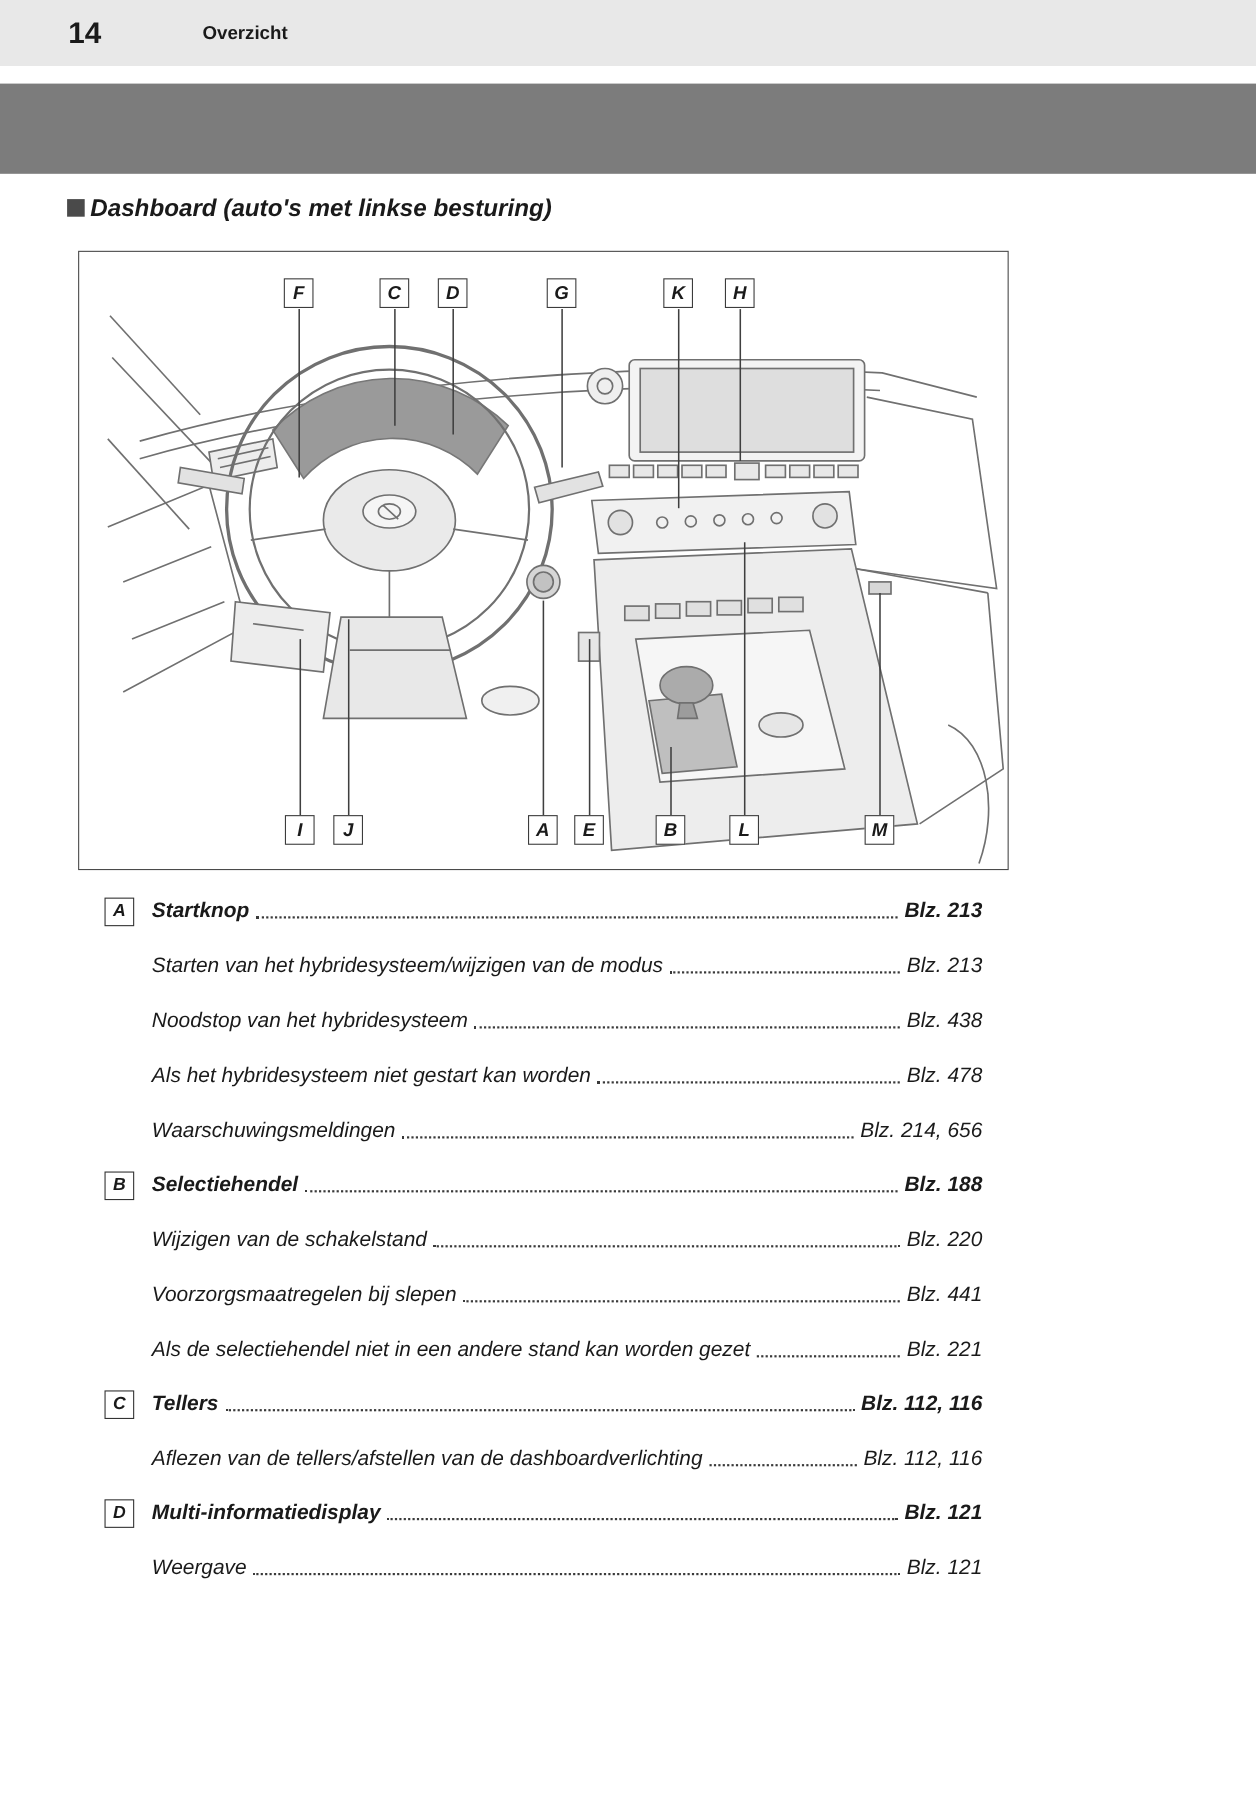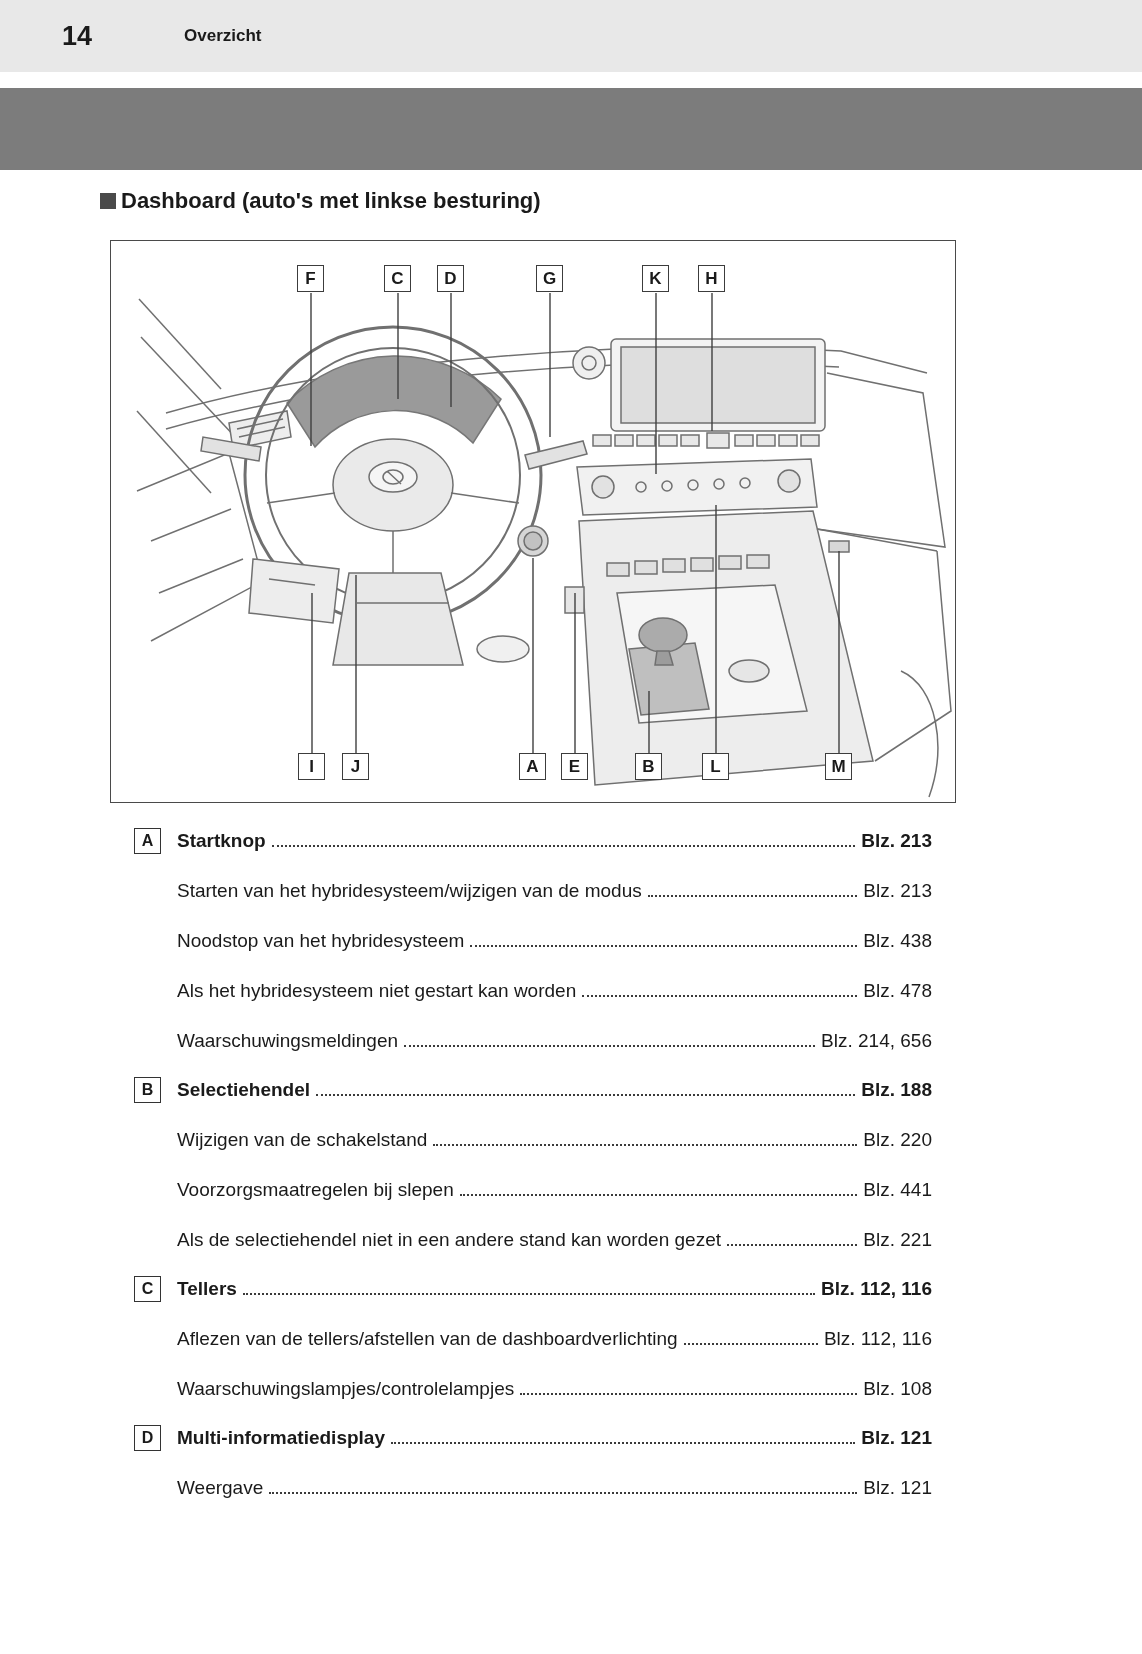--- a/index.html
+++ b/index.html
@@ -2,27 +2,27 @@
 <html><head>
 <meta charset="utf-8">
 <style>
   * { margin:0; padding:0; box-sizing:border-box; }
   body {
     width:1142px; height:1654px; background:#ffffff;
     font-family:"Liberation Sans", sans-serif; color:#1a1a1a;
     overflow:hidden; position:relative;
   }
   .topbar {
-    height:72px; background:#e8e8e8; display:flex; align-items:center;
+    height:60px; background:#e8e8e8; display:flex; align-items:center;
     padding-left:62px;
   }
   .topbar .pagenum { font-size:27px; font-weight:bold; }
   .topbar .section { font-size:17px; font-weight:bold; margin-left:92px; }
   .banner { margin-top:16px; height:82px; background:#7c7c7c; width:100%; }
-  main { padding-left:100px; padding-right:90px; }
+  main { padding-left:61px; padding-right:90px;font-style:italic; }
   h1.heading {
     margin-top:18px; font-size:22px; font-weight:bold; display:flex; align-items:center;
   }
   h1.heading .sq {
     width:16px; height:16px; background:#4a4a4a; display:inline-block; margin-right:5px; flex:0 0 auto;
   }
   figure.diagram {
     margin-top:26px; margin-left:10px; width:846px; height:563px;
     border:1px solid #4a4a4a; position:relative; background:#fff;
   }
@@ -226,25 +226,20 @@
       <span class="keybox">C</span>
       <span class="t">Tellers</span>
       <span class="dots"></span>
       <span class="p">Blz. 112, 116</span>
     </div>
     <div class="row sub">
       <span class="t">Aflezen van de tellers/afstellen van de dashboardverlichting</span>
       <span class="dots"></span>
       <span class="p">Blz. 112, 116</span>
     </div>
-    <div class="row sub">
-      <span class="t">Waarschuwingslampjes/controlelampjes</span>
-      <span class="dots"></span>
-      <span class="p">Blz. 108</span>
-    </div>
 
     <div class="row main">
       <span class="keybox">D</span>
       <span class="t">Multi-informatiedisplay</span>
       <span class="dots"></span>
       <span class="p">Blz. 121</span>
     </div>
     <div class="row sub">
       <span class="t">Weergave</span>
       <span class="dots"></span>

